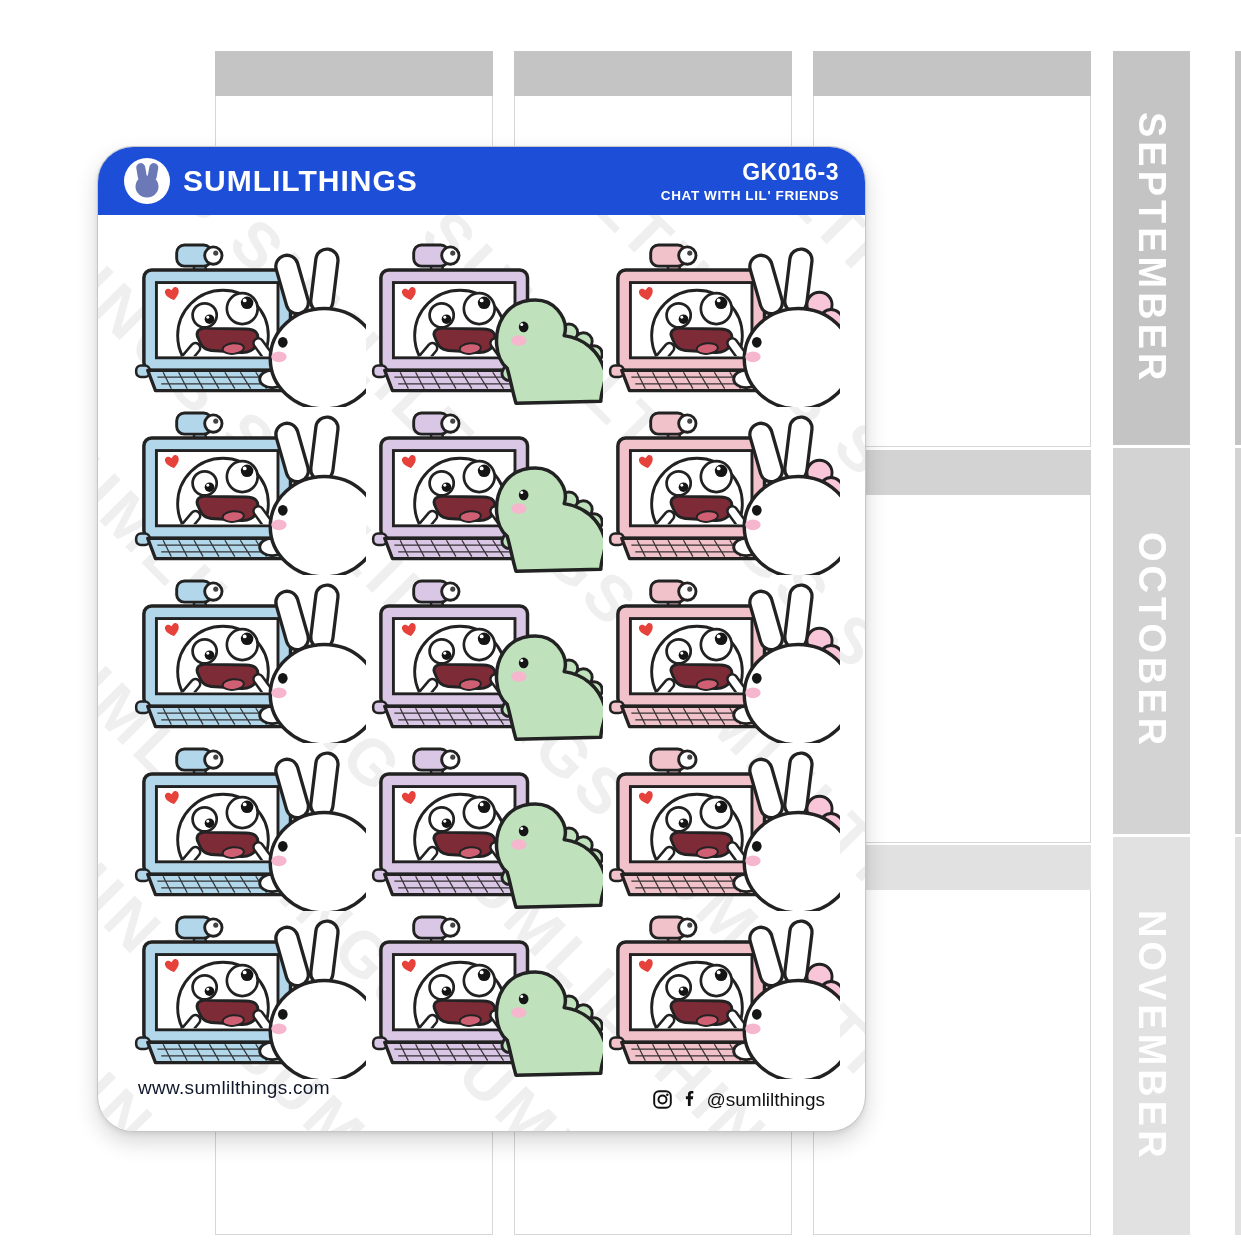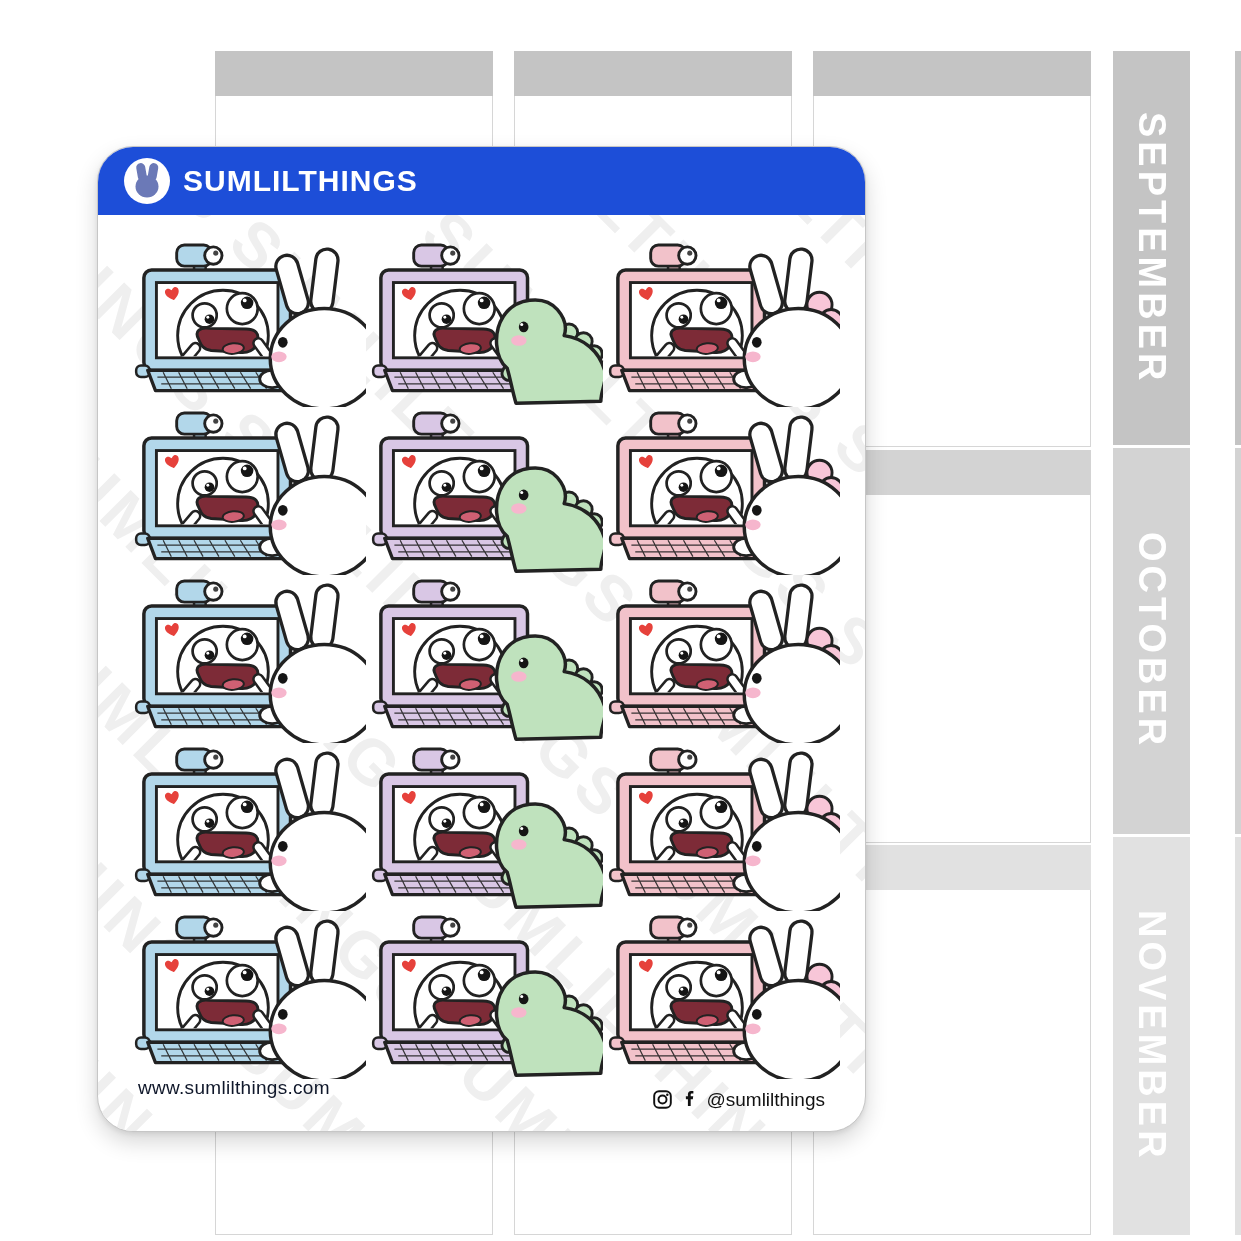--- a/index.html
+++ b/index.html
@@ -123,20 +123,24 @@
       <svg viewBox="0 0 46 46">
         <circle cx="23" cy="23" r="23" fill="#ffffff"></circle>
         <g class="logo-bunny">
           <rect x="13" y="5" width="9" height="18" rx="4.5" transform="rotate(-10 17.5 14)" fill="#6b79b7"></rect>
           <rect x="24.5" y="5" width="9" height="18" rx="4.5" transform="rotate(10 29 14)" fill="#6b79b7"></rect>
           <ellipse cx="23" cy="28.5" rx="11.5" ry="11" fill="#6b79b7"></ellipse>
         </g>
       </svg>
     </div>
     <div class="brand">SUMLILTHINGS</div>
+    <div class="hdr-right">
+      <div class="sku">GK016-3</div>
+      <div class="subtitle">CHAT WITH LIL' FRIENDS</div>
+    </div>
   </div>
 
   <div id="grid">
       <div class="cell">
         <svg viewBox="0 0 240 170">
       <defs>
             <clipPath id="clip-r0-c0">
               <rect x="24.5" y="42.5" width="123" height="75"></rect>
             </clipPath>
           </defs>

